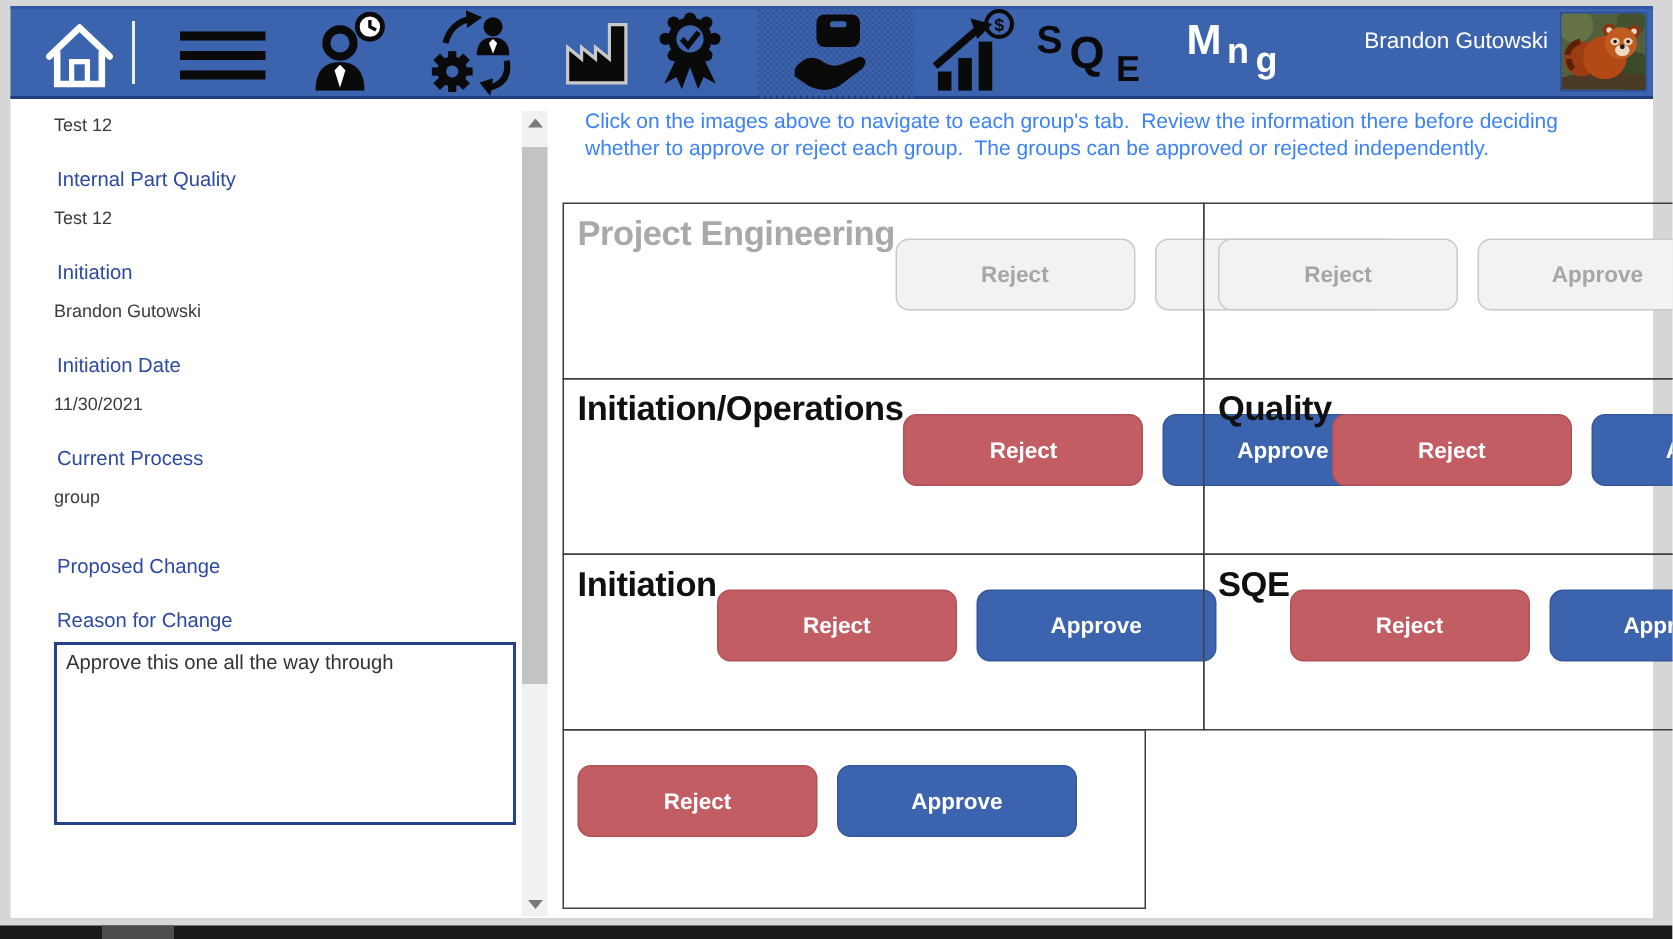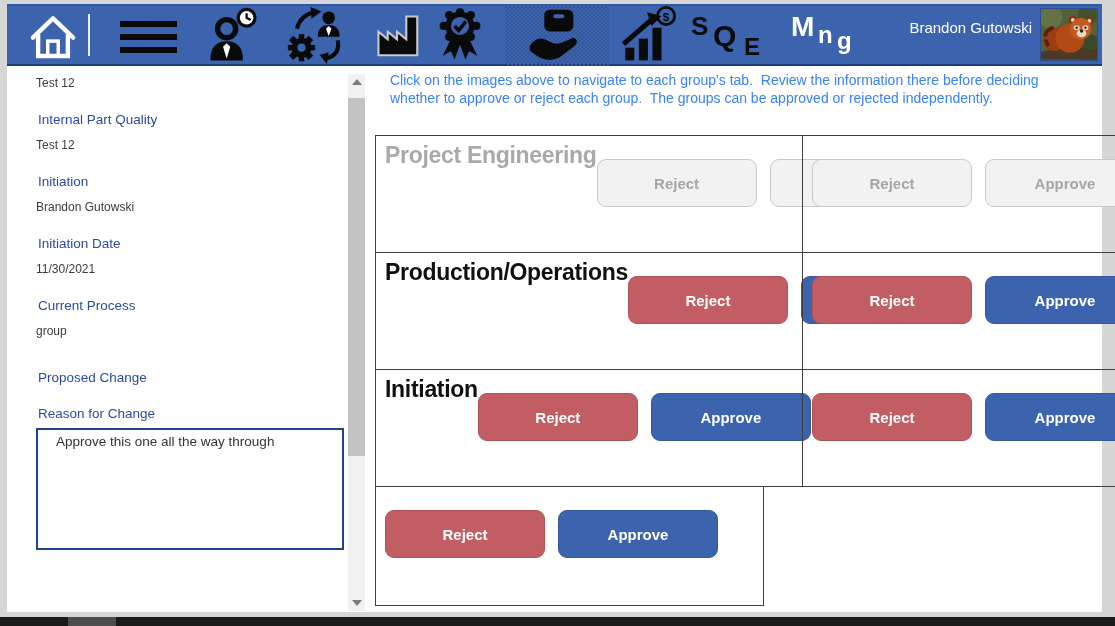--- a/index.html
+++ b/index.html
@@ -45,21 +45,21 @@
   
   .sidebar { position:absolute; left:29px; top:0; width:312px; }
   .f-label { color:#2c4aa0; font-size:13.5px; line-height:17px; margin:19px 0 0 2px; }
   .f-label.first { margin-top:25px; }
   .f-label.gap { margin-top:29px; }
   .f-value { color:#3b3b3b; font-size:12px; line-height:17px; margin-top:9px; }
   .proposed-box {
     display:block; width:308px; height:122px; margin-top:6px;
     border:2px solid #24418c; resize:none; outline:none;
     font-family:"Liberation Sans","DejaVu Sans",sans-serif;
-    font-size:13.5px; color:#333; padding:3px 18px; line-height:17px;
+    font-size:13.5px; color:#333; padding:3px 6px; line-height:17px;
   }
   
   .vscroll { position:absolute; left:341px; top:8px; width:17px; height:537px; background:#f1f1f1; }
   .vs-arrow { position:absolute; left:4px; width:0; height:0; cursor:pointer; }
   .vs-up   { top:5px; border-left:5px solid transparent; border-right:5px solid transparent; border-bottom:6px solid #7a7a7a; }
   .vs-down { bottom:5px; border-left:5px solid transparent; border-right:5px solid transparent; border-top:6px solid #7a7a7a; }
   .vs-thumb { position:absolute; left:0; top:24px; width:17px; height:358px; background:#c3c3c3; cursor:pointer; }
   
   .instructions {
     position:absolute; left:383px; top:6px; width:668px;
@@ -275,43 +275,45 @@
       <div class="tcell disabled">
         <div class="btnrow">
           <button class="abtn off">Reject</button>
           <button class="abtn off">Approve</button>
         </div>
       </div>
     </div>
 
     <div class="trow">
       <div class="tcell">
-        <div class="gname">Production/Operations</div>
-        <div class="btnrow">
-          <button class="abtn reject">Reject</button>
-          <button class="abtn approve">Approve</button>
-        </div>
-      </div>
-      <div class="tcell">
+        <div class="gname">Initiation/Operations</div>
+        <div class="btnrow">
+          <button class="abtn reject">Reject</button>
+          <button class="abtn approve">Approve</button>
+        </div>
+      </div>
+      <div class="tcell">
+        <div class="gname">Quality</div>
         <div class="btnrow">
           <button class="abtn reject">Reject</button>
           <button class="abtn approve">Approve</button>
         </div>
       </div>
     </div>
 
     <div class="trow">
       <div class="tcell">
         <div class="gname">Initiation</div>
         <div class="btnrow">
           <button class="abtn reject">Reject</button>
           <button class="abtn approve">Approve</button>
         </div>
       </div>
       <div class="tcell">
+        <div class="gname">SQE</div>
         <div class="btnrow">
           <button class="abtn reject">Reject</button>
           <button class="abtn approve">Approve</button>
         </div>
       </div>
     </div>
 
     <div class="trow trow-last">
       <div class="tcell">
         <div class="btnrow">

